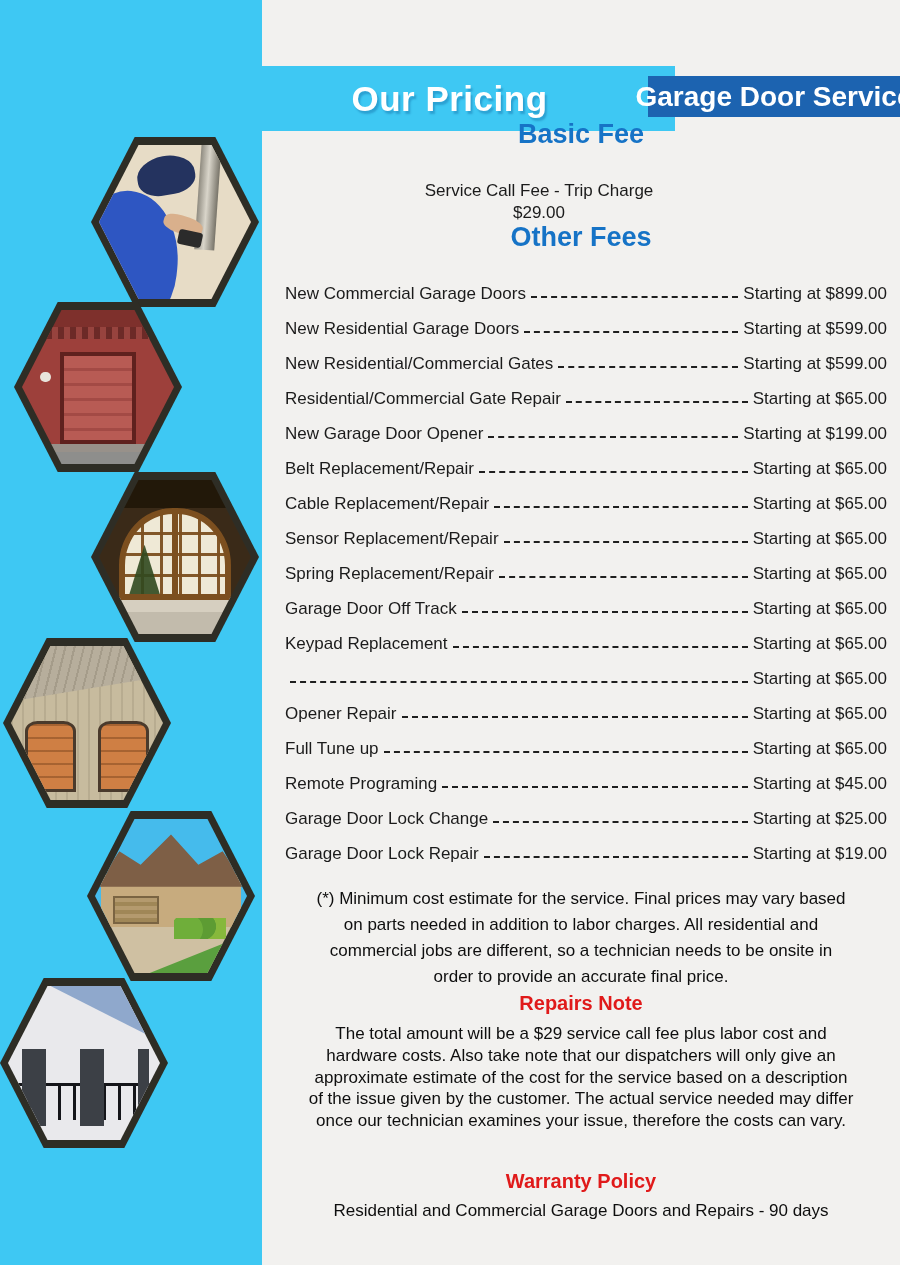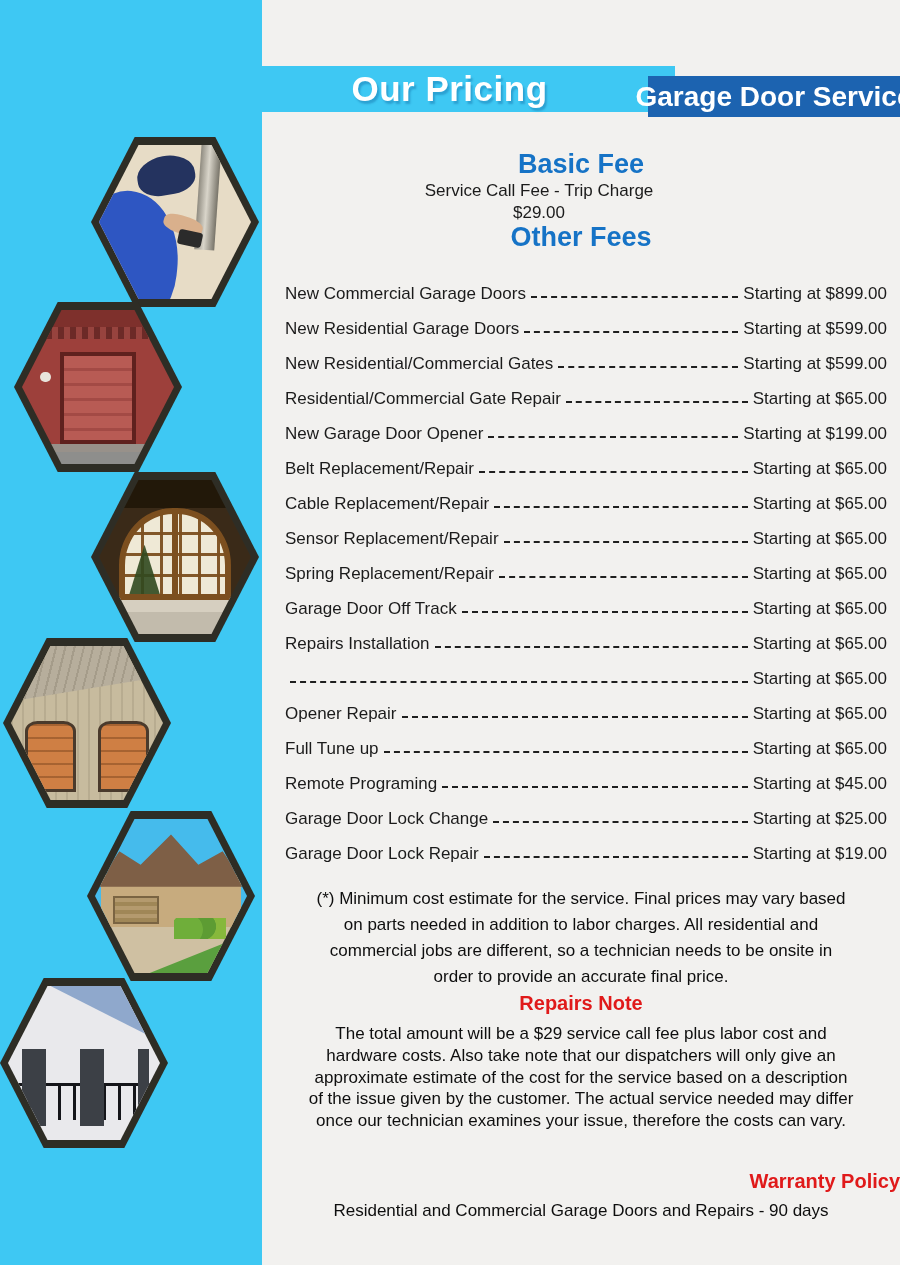--- a/index.html
+++ b/index.html
@@ -5,42 +5,42 @@
   html,body{margin:0;padding:0;}
   body{
     width:900px;height:1265px;position:relative;overflow:hidden;
     background:#3EC8F3;
     font-family:"Liberation Sans", sans-serif;
     -webkit-font-smoothing:antialiased;
   }
   
   .content-pane{position:absolute;left:262px;top:0;right:0;bottom:0;background:#F2F1EF;}
   .header-band{
-    position:absolute;left:262px;top:66px;width:413px;height:46px;
+    position:absolute;left:262px;top:66px;width:413px;height:65px;
     background:#3EC8F3;display:flex;align-items:center;justify-content:center;
     padding-right:38px;box-sizing:border-box;
   }
   .header-band .title{
     color:#fff;font-size:35px;font-weight:bold;letter-spacing:.5px;
     text-shadow:2px 3px 2px rgba(10,90,150,.35);
   }
   .brand-banner{
     position:absolute;left:648px;top:76px;width:252px;height:41px;
     background:#1C63B0;display:flex;align-items:center;justify-content:center;
   }
   .brand-banner .brand{color:#fff;font-size:28px;font-weight:bold;white-space:nowrap;}
 
   
   .sec-heading{position:absolute;left:262px;right:0;text-align:center;font-weight:bold;}
   .blue-h{color:#1673C6;font-size:27px;}
   .red-h{color:#E01A1A;font-size:20px;}
-  #basic-heading{top:149px;}
+  #basic-heading{top:119px;}
   #other-heading{top:222px;}
   #please-note-heading{top:992px;}
-  #warranty-heading{top:1170px;text-align:right;}
+  #warranty-heading{top:1170px;}
 
   
   .fee-row{display:flex;align-items:center;font-size:17px;color:#1b1b1b;}
   .fee-label{white-space:nowrap;}
   .fee-price{white-space:nowrap;}
   .leader{flex:1;height:0;border-bottom:2px dashed #1f1f1f;margin:0 5px;transform:translateY(3px);}
   #basic-row{position:absolute;left:285px;top:181px;width:508px;height:24px;flex-direction:column;}
   #fees-list{position:absolute;left:285px;right:13px;top:276px;}
   #fees-list .fee-row{height:35px;}
 
@@ -253,21 +253,21 @@
       <span class="fee-price">Starting at $65.00</span>
     </div>
 
     <div class="fee-row">
       <span class="fee-label">Garage Door Off Track</span>
       <span class="leader"></span>
       <span class="fee-price">Starting at $65.00</span>
     </div>
 
     <div class="fee-row">
-      <span class="fee-label">Repairs Installation</span>
+      <span class="fee-label">Keypad Replacement</span>
       <span class="leader"></span>
       <span class="fee-price">Starting at $65.00</span>
     </div>
 
     <div class="fee-row">
       <span class="leader"></span>
       <span class="fee-price">Starting at $65.00</span>
     </div>
 
     <div class="fee-row">

